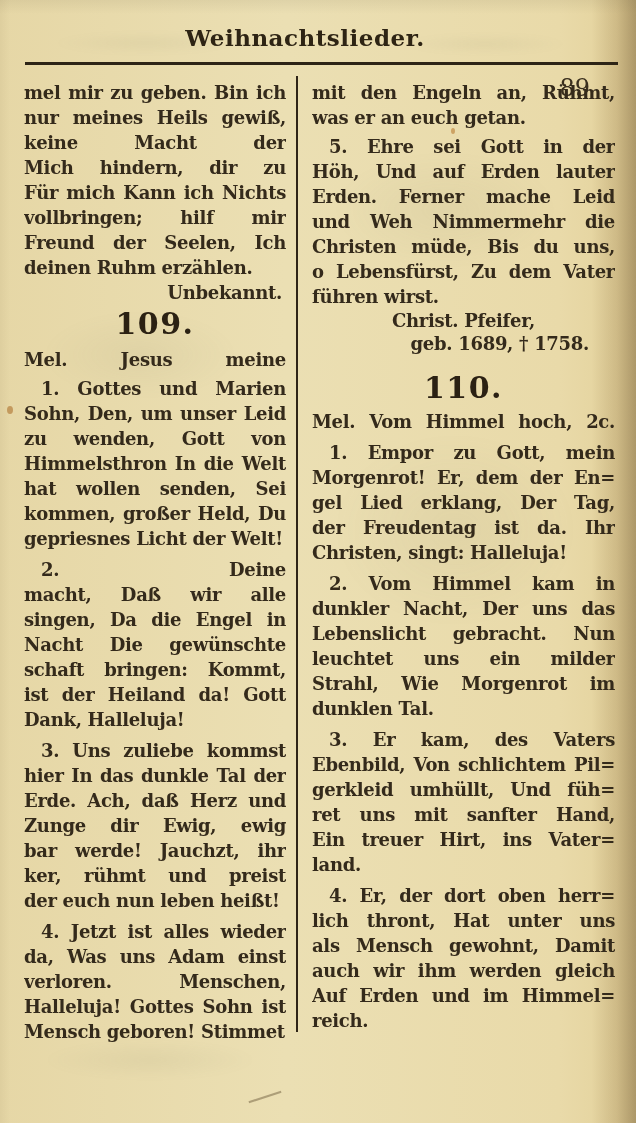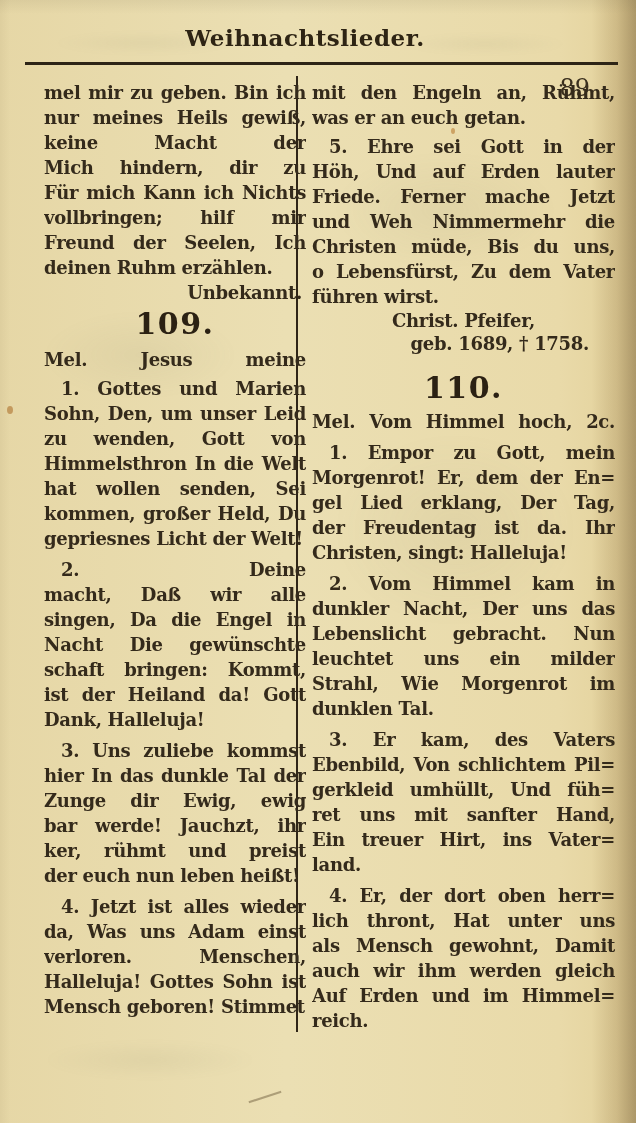--- a/index.html
+++ b/index.html
@@ -25,21 +25,21 @@
   }
   .rule {
     position:absolute; left:25px; top:62px; width:593px; height:3px;
     background:#2d2416;
   }
   .divider {
     position:absolute; left:296px; top:76px; width:2px; height:956px;
     background:#2f2517;
   }
   .col { position:absolute; top:80px; font-size:18px; font-weight:bold; letter-spacing:-0.3px; }
-  .col-left  { left:44px;  width:262px; }
+  .col-left  { left:24px;  width:262px; }
   .col-right { left:312px; width:303px; }
   .tline {
     height:25px; line-height:25px; overflow:hidden;
     text-align:justify; text-align-last:justify;
   }
   .tline.last { text-align-last:left; }
   .tline.indent { padding-left:17px; }
   .attr-right { height:25px; line-height:25px; text-align:right; padding-right:4px; }
   .attr-center { height:23px; line-height:23px; text-align:center; margin-top:0; }
   .attr-dates  { height:23px; line-height:23px; text-align:right; padding-right:26px; }
@@ -104,20 +104,21 @@
         <div class="tline">macht, Daß wir alle fröhlich</div>
         <div class="tline">singen, Da die Engel in der</div>
         <div class="tline">Nacht Die gewünschte Bot=</div>
         <div class="tline">schaft bringen: Kommt, nun</div>
         <div class="tline">ist der Heiland da! Gott sei</div>
         <div class="tline last">Dank, Halleluja!</div>
       </div>
     <div class="mt6">
         <div class="tline indent">3. Uns zuliebe kommst du</div>
         <div class="tline">hier In das dunkle Tal der</div>
+        <div class="tline">Erde. Ach, daß Herz und</div>
         <div class="tline">Zunge dir Ewig, ewig dank=</div>
         <div class="tline">bar werde! Jauchzt, ihr Völ=</div>
         <div class="tline">ker, rühmt und preist Den,</div>
         <div class="tline last">der euch nun leben heißt!</div>
       </div>
     <div class="mt6">
         <div class="tline indent">4. Jetzt ist alles wieder</div>
         <div class="tline">da, Was uns Adam einst</div>
         <div class="tline">verloren. Menschen, singt:</div>
         <div class="tline">Halleluja! Gottes Sohn ist</div>
@@ -126,21 +127,21 @@
   </div>
 
   <div class="col col-right">
     <div>
         <div class="tline">mit den Engeln an, Rühmt,</div>
         <div class="tline last">was er an euch getan.</div>
       </div>
     <div class="mt4">
         <div class="tline indent">5. Ehre sei Gott in der</div>
         <div class="tline">Höh, Und auf Erden lauter</div>
-        <div class="tline">Friede. Ferner mache Jetzt</div>
+        <div class="tline">Erden. Ferner mache Leid</div>
         <div class="tline">und Weh Nimmermehr die</div>
         <div class="tline">Christen müde, Bis du uns,</div>
         <div class="tline">o Lebensfürst, Zu dem Vater</div>
         <div class="tline last">führen wirst.</div>
       </div>
     <div class="attr-center">Christ. Pfeifer,</div>
     <div class="attr-dates">geb. 1689, † 1758.</div>
     <div class="song-number mt14">110.</div>
     <div class="melody mt2">Mel. Vom Himmel hoch, 2c.</div>
     <div class="mt6">

